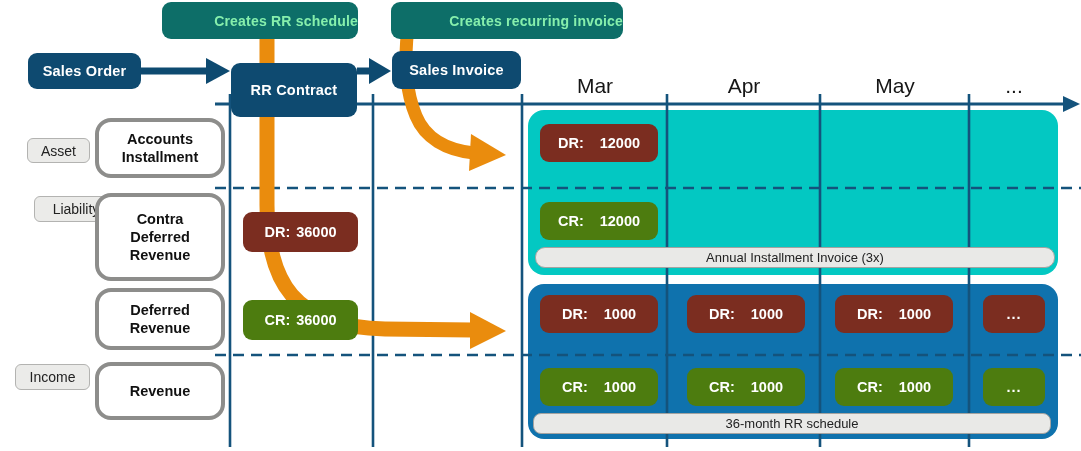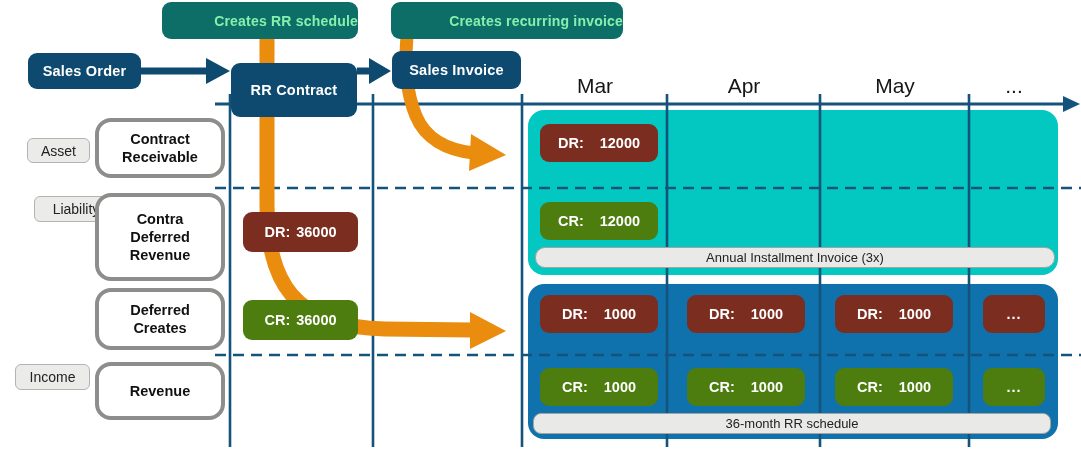--- a/index.html
+++ b/index.html
@@ -115,27 +115,27 @@
   <span>Asset</span>
 </div>
 <div class="abs cat" style="left:6px;top:196px;width:84px;height:26px;margin-left:28px;">
   <span>Liability</span>
 </div>
 <div class="abs cat" style="left:15px;top:364px;width:75px;height:26px;">
   <span>Income</span>
 </div>
 
 <div class="abs acct" style="left:95px;top:118px;width:130px;height:60px;">
-  <span>Contract Receivable</span>
+  <span>Accounts Installment</span>
 </div>
 <div class="abs acct" style="left:95px;top:193px;width:130px;height:88px;">
   <span>Contra Deferred Revenue</span>
 </div>
 <div class="abs acct" style="left:95px;top:288px;width:130px;height:62px;">
-  <span>Deferred Creates</span>
+  <span>Deferred Revenue</span>
 </div>
 <div class="abs acct" style="left:95px;top:362px;width:130px;height:58px;">
   <span>Revenue</span>
 </div>
 
 <div class="abs chip dr" style="left:243px;top:212px;width:115px;height:40px;">
   <span>DR:</span>
   <span>36000</span>
 </div>
 <div class="abs chip cr" style="left:243px;top:300px;width:115px;height:40px;">

